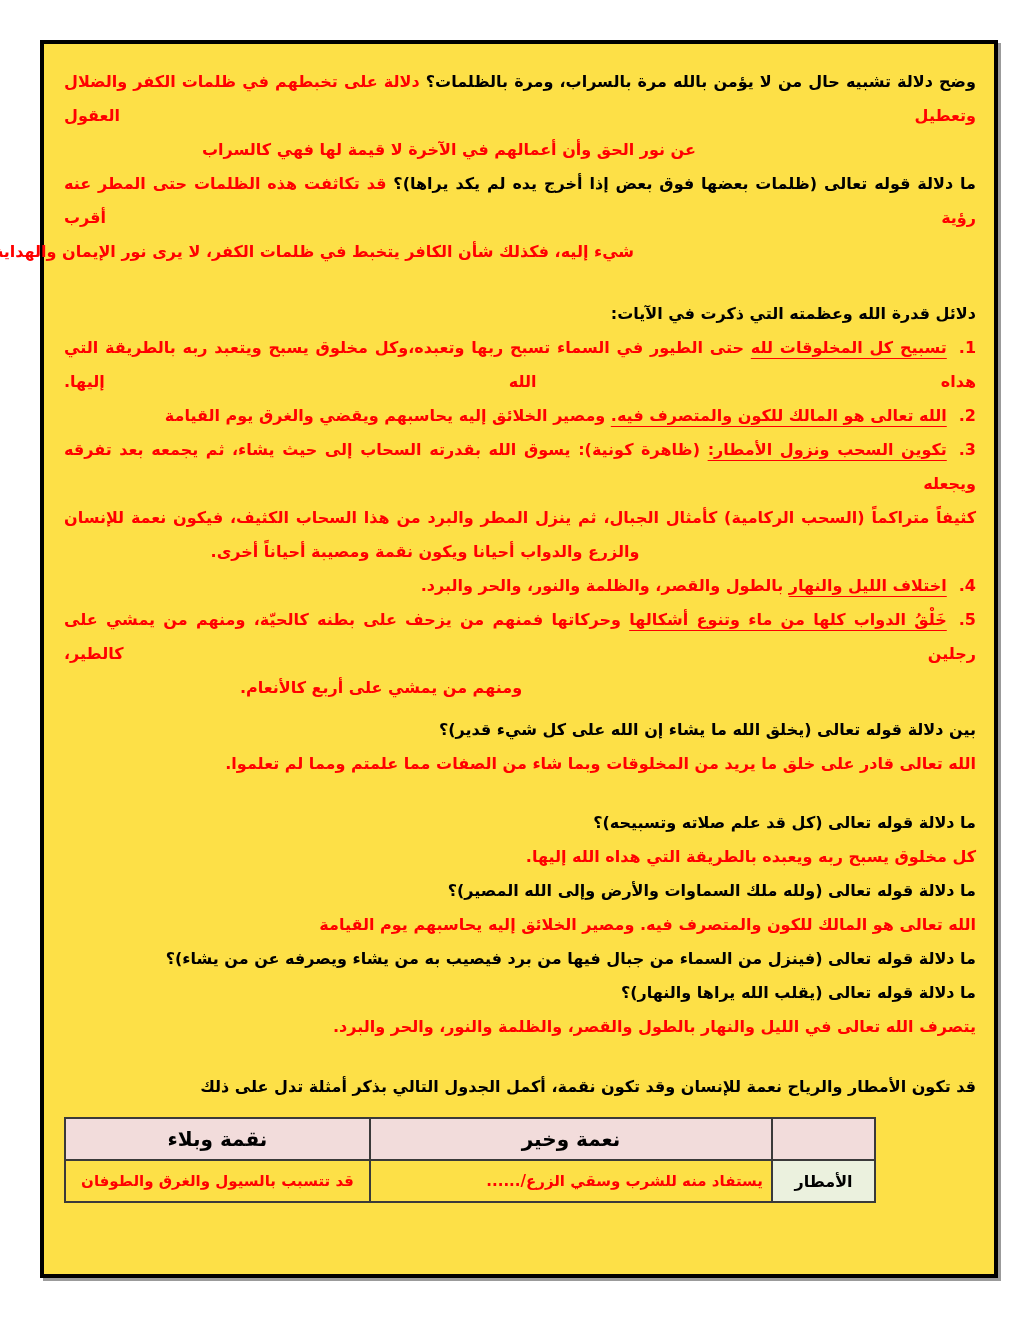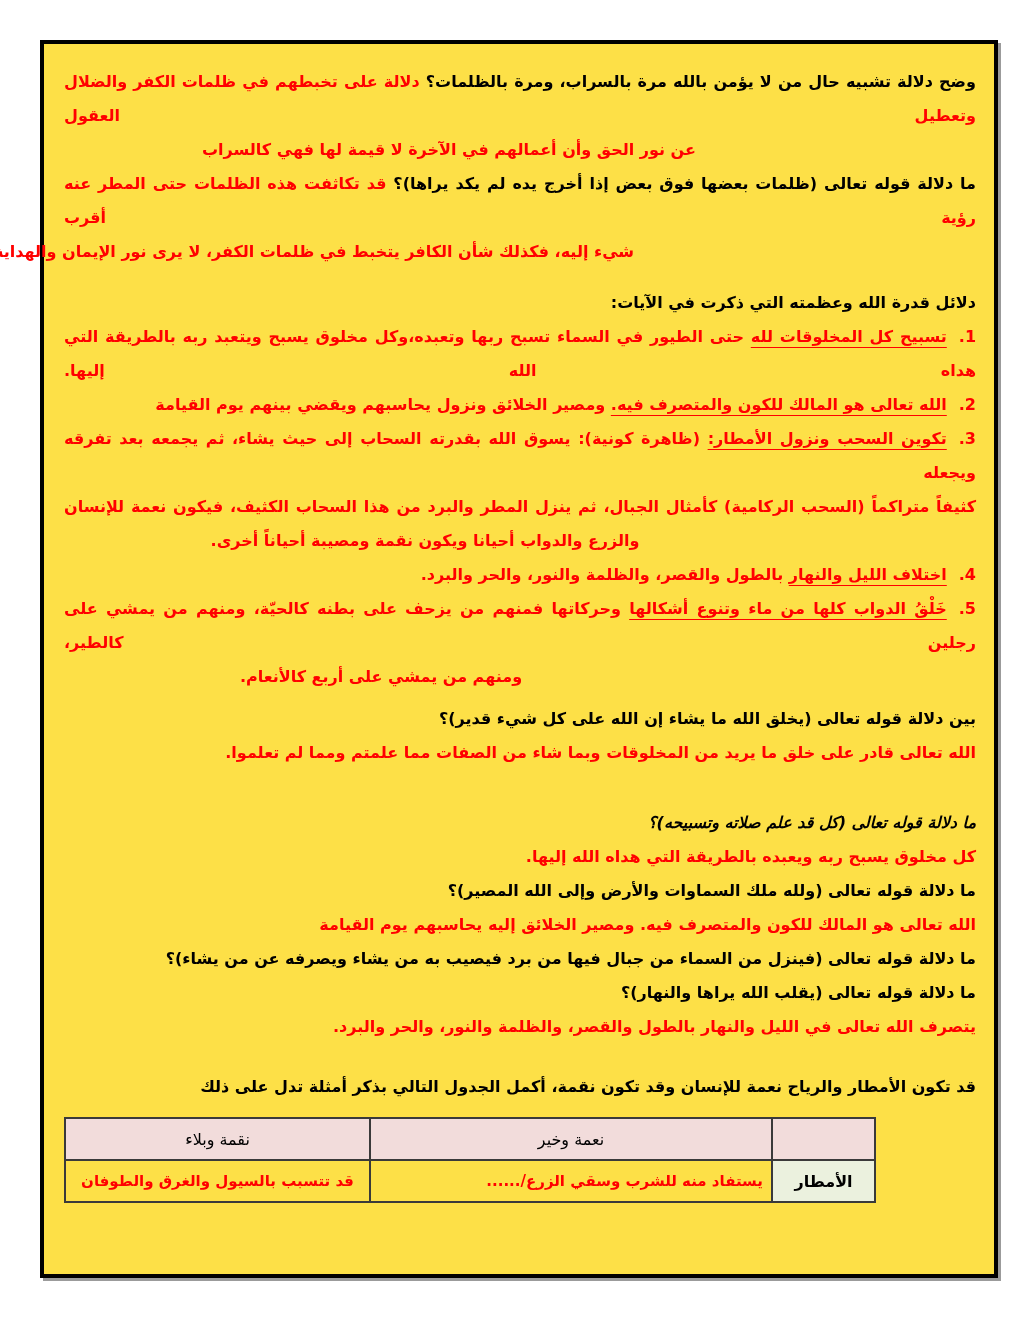--- a/index.html
+++ b/index.html
@@ -53,24 +53,24 @@
   }
   table.ex-table th, table.ex-table td{
     border:2px solid var(--tborder);
     box-sizing:border-box;
     vertical-align:middle;
     padding:2px 8px;
   }
   table.ex-table th{
     background:var(--pink);
     height:42px;
-    font-size:16px;
+    font-size:20px;
     color:var(--black);
     text-align:center;
-    font-weight:normal;
+    font-weight:bold;
   }
   td.cell-label{
     background:var(--green);
     text-align:center;
     font-size:16px;
     color:var(--black);
     height:42px;
   }
   td.cell-good{
     text-align:right;
@@ -85,32 +85,32 @@
 </style>
 </head>
 <body>
 
 <div class="page">
   <div class="doc-lines">
       <div class="line justify"><span class="black">وضح دلالة تشبيه حال من لا يؤمن بالله مرة بالسراب، ومرة بالظلمات؟ </span><span class="red">دلالة على تخبطهم في ظلمات الكفر والضلال وتعطيل العقول</span></div>
       <div class="line center" style="transform: translateX(-71px);"><span class="red">عن نور الحق وأن أعمالهم في الآخرة لا قيمة لها فهي كالسراب</span></div>
       <div class="line justify"><span class="black">ما دلالة قوله تعالى (ظلمات بعضها فوق بعض إذا أخرج يده لم يكد يراها)؟ </span><span class="red">قد تكاثفت هذه الظلمات حتى المطر عنه رؤية أقرب</span></div>
       <div class="line center" style="transform: translateX(-209px);"><span class="red">شيء إليه، فكذلك شأن الكافر يتخبط في ظلمات الكفر، لا يرى نور الإيمان والهداية.</span></div>
-      <div class="line right" style="margin-top: 17px;"><span class="black">دلائل قدرة الله وعظمته التي ذكرت في الآيات:</span></div>
+      <div class="line right" style="margin-top: 28px;"><span class="black">دلائل قدرة الله وعظمته التي ذكرت في الآيات:</span></div>
       <div class="line justify"><span class="red num">1.</span><span class="red u">تسبيح كل المخلوقات لله</span><span class="red"> حتى الطيور في السماء تسبح ربها وتعبده،وكل مخلوق يسبح ويتعبد ربه بالطريقة التي هداه الله إليها.</span></div>
-      <div class="line right"><span class="red num">2.</span><span class="red u">الله تعالى هو المالك للكون والمتصرف فيه.</span><span class="red"> ومصير الخلائق ونزول يحاسبهم ويقضي بينهم يوم القيامة</span></div>
+      <div class="line right"><span class="red num">2.</span><span class="red u">الله تعالى هو المالك للكون والمتصرف فيه.</span><span class="red"> ومصير الخلائق إليه يحاسبهم ويقضي والغرق يوم القيامة</span></div>
       <div class="line justify"><span class="red num">3.</span><span class="red u">تكوين السحب ونزول الأمطار:</span><span class="red"> (ظاهرة كونية): يسوق الله بقدرته السحاب إلى حيث يشاء، ثم يجمعه بعد تفرقه ويجعله</span></div>
       <div class="line justify"><span class="red">كثيفاً متراكماً (السحب الركامية) كأمثال الجبال، ثم ينزل المطر والبرد من هذا السحاب الكثيف، فيكون نعمة للإنسان</span></div>
       <div class="line center" style="transform: translateX(-95px);"><span class="red">والزرع والدواب أحيانا ويكون نقمة ومصيبة أحياناً أخرى.</span></div>
       <div class="line right"><span class="red num">4.</span><span class="red u">اختلاف الليل والنهار</span><span class="red"> بالطول والقصر، والظلمة والنور، والحر والبرد.</span></div>
       <div class="line justify"><span class="red num">5.</span><span class="red u">خَلْقُ الدواب كلها من ماء وتنوع أشكالها</span><span class="red"> وحركاتها فمنهم من يزحف على بطنه كالحيّة، ومنهم من يمشي على رجلين كالطير،</span></div>
       <div class="line center" style="transform: translateX(-139px);"><span class="red">ومنهم من يمشي على أربع كالأنعام.</span></div>
       <div class="line right" style="margin-top: 8px;"><span class="black">بين دلالة قوله تعالى (يخلق الله ما يشاء إن الله على كل شيء قدير)؟</span></div>
       <div class="line right"><span class="red">الله تعالى قادر على خلق ما يريد من المخلوقات وبما شاء من الصفات مما علمتم ومما لم تعلموا.</span></div>
-      <div class="line right" style="margin-top: 36px; font-style: italic;"><span class="black">ما دلالة قوله تعالى (كل قد علم صلاته وتسبيحه)؟</span></div>
+      <div class="line right" style="margin-top: 25px;"><span class="black">ما دلالة قوله تعالى (كل قد علم صلاته وتسبيحه)؟</span></div>
       <div class="line right"><span class="red">كل مخلوق يسبح ربه ويعبده بالطريقة التي هداه الله إليها.</span></div>
       <div class="line right"><span class="black">ما دلالة قوله تعالى (ولله ملك السماوات والأرض وإلى الله المصير)؟</span></div>
       <div class="line right"><span class="red">الله تعالى هو المالك للكون والمتصرف فيه. ومصير الخلائق إليه يحاسبهم يوم القيامة</span></div>
       <div class="line right"><span class="black">ما دلالة قوله تعالى (فينزل من السماء من جبال فيها من برد فيصيب به من يشاء ويصرفه عن من يشاء)؟</span></div>
       <div class="line right"><span class="black">ما دلالة قوله تعالى (يقلب الله يراها والنهار)؟</span></div>
       <div class="line right"><span class="red">يتصرف الله تعالى في الليل والنهار بالطول والقصر، والظلمة والنور، والحر والبرد.</span></div>
       <div class="line right" style="margin-top: 26px;"><span class="black">قد تكون الأمطار والرياح نعمة للإنسان وقد تكون نقمة، أكمل الجدول التالي بذكر أمثلة تدل على ذلك</span></div>
     </div>
 
   <table class="ex-table" dir="rtl">

